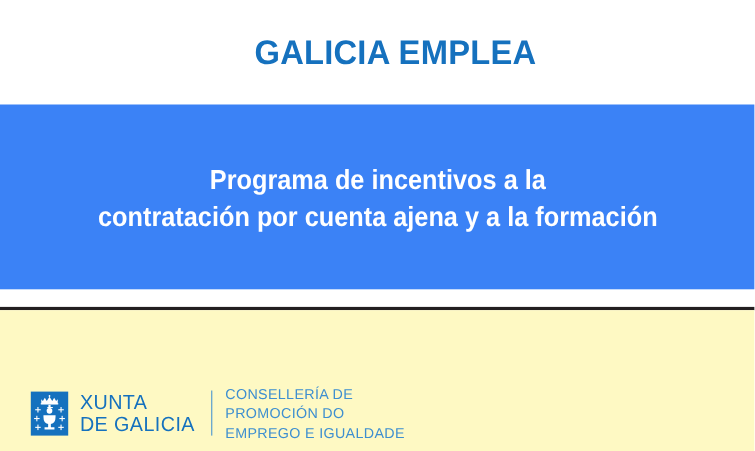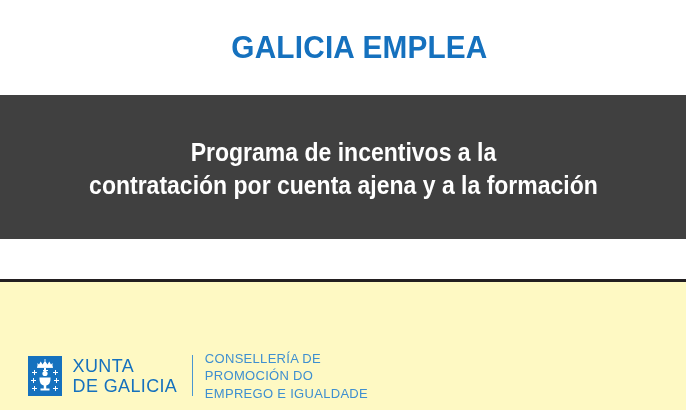--- a/index.html
+++ b/index.html
@@ -37,22 +37,22 @@
     white-space: nowrap;
     transform: scaleX(0.96);
   }
 
   
   .banner {
     position: absolute;
     top: 95px;
     left: 0;
     width: 686px;
-    height: 144px;
-    background: #404040;
+    height: 168px;
+    background: #3b82f6;
     display: flex;
     align-items: center;
     justify-content: center;
     box-sizing: border-box;
   }
   .banner-rule {
     position: absolute;
     top: 279px;
     left: 0;
     width: 686px;

